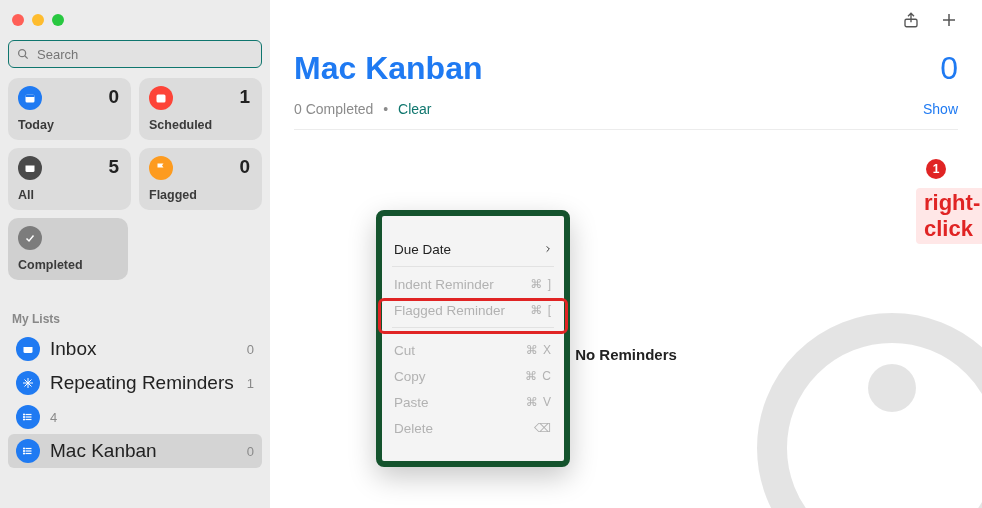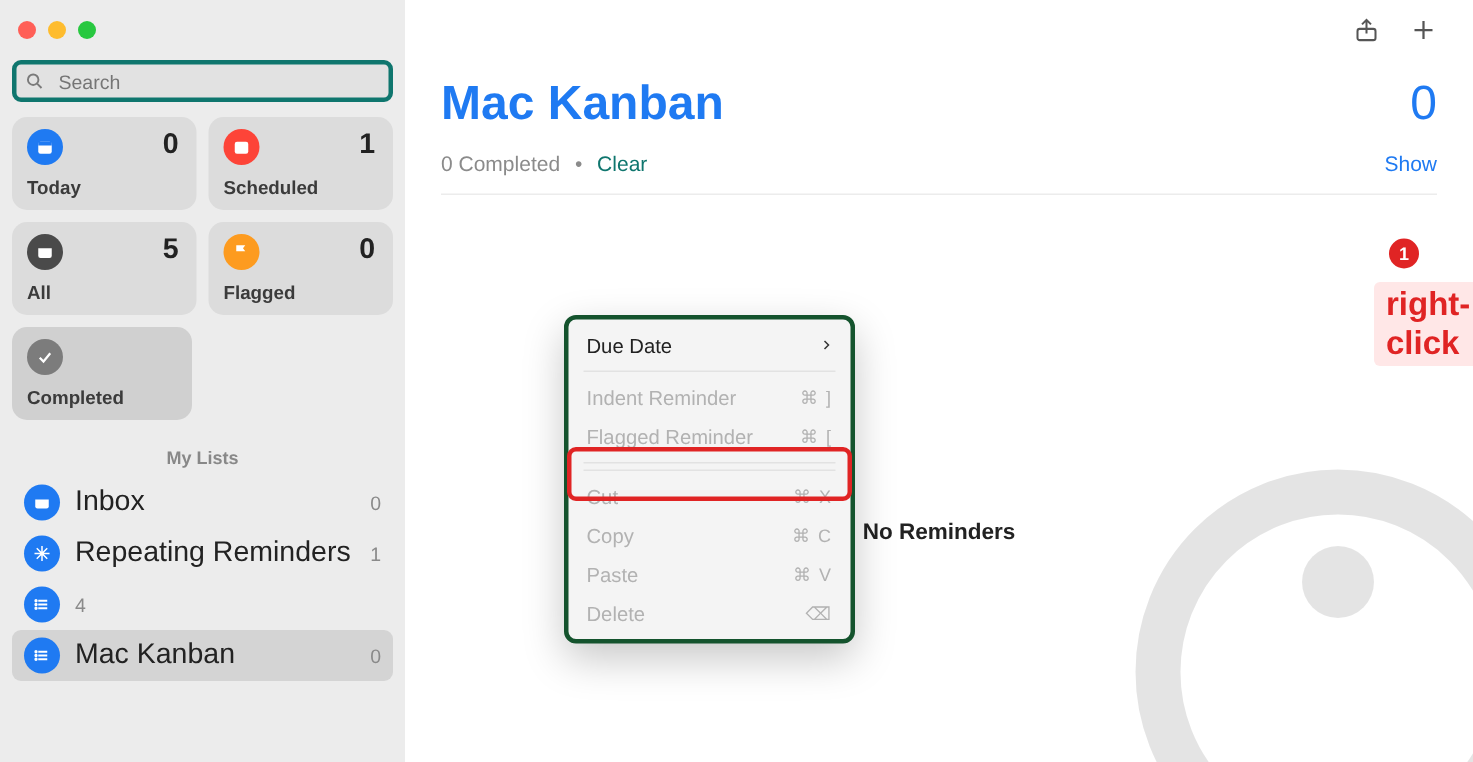--- a/index.html
+++ b/index.html
@@ -6,33 +6,33 @@
   html, body { width: 982px; height: 508px; overflow: hidden; }
   body { display: flex; background: #fff; }
 
   
   .sidebar { width: 270px; height: 100%; background: #ececec; display: flex; flex-direction: column; padding: 8px 8px 0 8px; }
   .traffic { display: flex; gap: 8px; padding: 6px 4px 14px 4px; }
   .dot { width: 12px; height: 12px; border-radius: 50%; }
   .dot.red { background: #ff5f57; } .dot.yellow { background: #febc2e; } .dot.green { background: #28c840; }
 
   .search { position: relative; margin-bottom: 10px; }
-  .search input { width: 100%; height: 28px; border-radius: 6px; border: 3px solid #0f766e; background: #e2e2e2; padding-left: 28px; font-size: 13px; color: #555; outline: none; }
+  .search input { width: 100%; height: 28px; border-radius: 6px; border: 1px solid #0f766e; background: #e2e2e2; padding-left: 28px; font-size: 13px; color: #555; outline: none; }
   .search .sicon { position: absolute; left: 8px; top: 50%; transform: translateY(-50%); color: #7a7a7a; font-size: 14px; }
 
   .sl-grid { display: grid; grid-template-columns: 1fr 1fr; gap: 8px; }
   .sl-card { background: #dcdcdc; border-radius: 10px; padding: 8px 10px 8px 10px; height: 62px; position: relative; cursor: pointer; }
   .sl-card.selected { background: #d0d0d0; }
   .sl-card .cicon { width: 24px; height: 24px; border-radius: 50%; display: flex; align-items: center; justify-content: center; color: #fff; font-size: 12px; }
   .sl-card .count { position: absolute; right: 12px; top: 8px; font-size: 19px; font-weight: 700; color: #222; }
   .sl-card .label { position: absolute; left: 10px; bottom: 8px; font-size: 12.5px; font-weight: 600; color: #3b3b3b; }
   .completed-row { margin-top: 8px; }
   .completed-card { width: 120px; }
 
-  .mylists-hdr { font-size: 12px; color: #888; font-weight: 600; margin: 18px 4px 6px 4px; text-align: center; }
+  .mylists-hdr { font-size: 12px; color: #888; font-weight: 600; margin: 32px 4px 6px 4px; }
   .list-row { display: flex; align-items: center; height: 34px; padding: 0 8px; border-radius: 6px; cursor: pointer; }
   .list-row.selected { background: #d4d4d4; }
   .list-row .licon { width: 24px; height: 24px; border-radius: 50%; display: flex; align-items: center; justify-content: center; color: #fff; margin-right: 10px; }
   .list-row .lname { flex: 1; font-size: 19px; color: #222; }
   .list-row .lcount { font-size: 13px; color: #8a8a8a; }
 
   
   .main { flex: 1; position: relative; background: #fff; padding: 0 24px; }
   .topbar { height: 44px; display: flex; align-items: center; justify-content: flex-end; gap: 20px; color: #555; }
   .topbar .ticon { cursor: pointer; }
@@ -45,22 +45,22 @@
   .subrow .left { color: #8b8b8b; }
   .subrow .left .dotsep { margin: 0 6px; }
   .subrow .clear { color: #0f766e; cursor: pointer; }
   .subrow .show { color: #1f7af2; cursor: pointer; }
 
   .noreminders { position: absolute; left: 50%; top: 346px; transform: translateX(-50%); font-size: 15px; font-weight: 700; color: #222; }
 
   
   .ctxmenu {
     position: absolute; left: 376px; top: 210px; width: 194px;
-    background: #f4f4f4; border: 3px solid #14532d; border-radius: 8px;
-    box-shadow: 0 10px 28px rgba(0,0,0,.22); padding: 4px 0; font-size: 13.5px;
+    background: #f4f4f4; border: 6px solid #14532d; border-radius: 8px;
+    box-shadow: 0 10px 28px rgba(0,0,0,.22); padding: 20px 0; font-size: 13.5px;
   }
   .ctx-row { display: flex; align-items: center; justify-content: space-between; height: 26px; padding: 0 12px; color: #b2b2b2; position: relative; }
   .ctx-row.enabled { color: #222; cursor: pointer; }
   .ctx-row.sel { background: #2f72e0; color: #fff; margin: 0 4px; border-radius: 4px; padding: 0 8px; }
   .ctx-sep { height: 1px; background: #e2e2e2; margin: 4px 10px; }
   .ctx-row .short { font-size: 12px; letter-spacing: 1px; }
   .ctx-outline {
     position: absolute; left: 378px; top: 298px; width: 190px; height: 36px;
     border: 3px solid #e02424; border-radius: 6px; pointer-events: none;
   }

